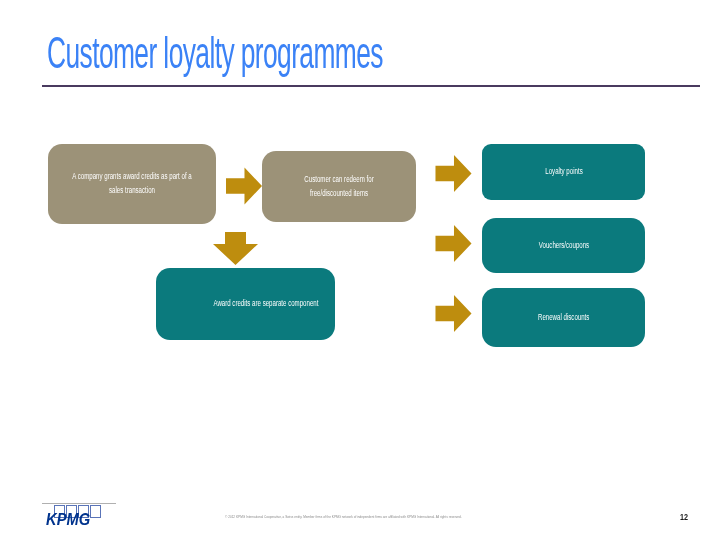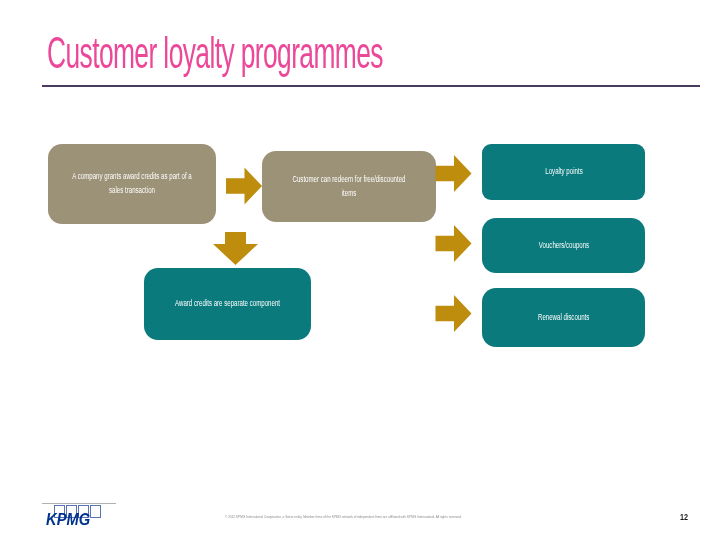--- a/index.html
+++ b/index.html
@@ -3,37 +3,37 @@
 <meta charset="utf-8">
 <style>
   html,body{margin:0;padding:0;background:#ffffff;}
   .slide{
     position:relative;width:720px;height:540px;background:#ffffff;overflow:hidden;
     font-family:"Liberation Sans",sans-serif;
   }
   
   .page-title{
     position:absolute;left:47px;top:28px;height:44px;
-    font-size:44px;font-weight:400;color:#ec4899;white-space:nowrap;
+    font-size:44px;font-weight:400;color:#3b82f6;white-space:nowrap;
   }
   .page-title .cond{display:inline-block;transform:scaleX(0.60);transform-origin:left center;letter-spacing:-1px;}
   .title-rule{position:absolute;left:42px;top:85px;width:658px;height:2px;background:#4a3a5f;}
   
   .box{
     position:absolute;border-radius:14px;display:flex;align-items:center;justify-content:center;
     color:#ffffff;text-align:center;
   }
   .box .txt{display:inline-block;font-size:8.5px;line-height:1.6;transform:scaleX(0.72);transform-origin:center center;}
   .box-tan{background:#9c9278;}
   .box-teal{background:#0b7a7d;}
   .box-grants{left:48px;top:144px;width:168px;height:80px;}
   .box-grants .txt{width:212px;}
-  .box-redeem{left:262px;top:151px;width:174px;height:71px;}
+  .box-redeem{left:262px;top:151px;width:154px;height:71px;}
   .box-redeem .txt{width:212px;}
-  .box-component{left:144px;top:268px;width:167px;height:72px;}
+  .box-component{left:156px;top:268px;width:139px;height:72px;padding-left:40px;}
   .box-component .txt{width:212px;}
   .box-loyalty{left:482px;top:144px;width:163px;height:56px;border-radius:9px;}
   .box-vouchers{left:482px;top:218px;width:163px;height:55px;}
   .box-renewal{left:482px;top:288px;width:163px;height:59px;}
   .box-teal .txt{white-space:nowrap;}
   
   .arrow{position:absolute;}
   .arrow svg{display:block;}
   .arrow polygon{fill:#be8d0e;}
   .arrow-r1{left:226px;top:167px;}

